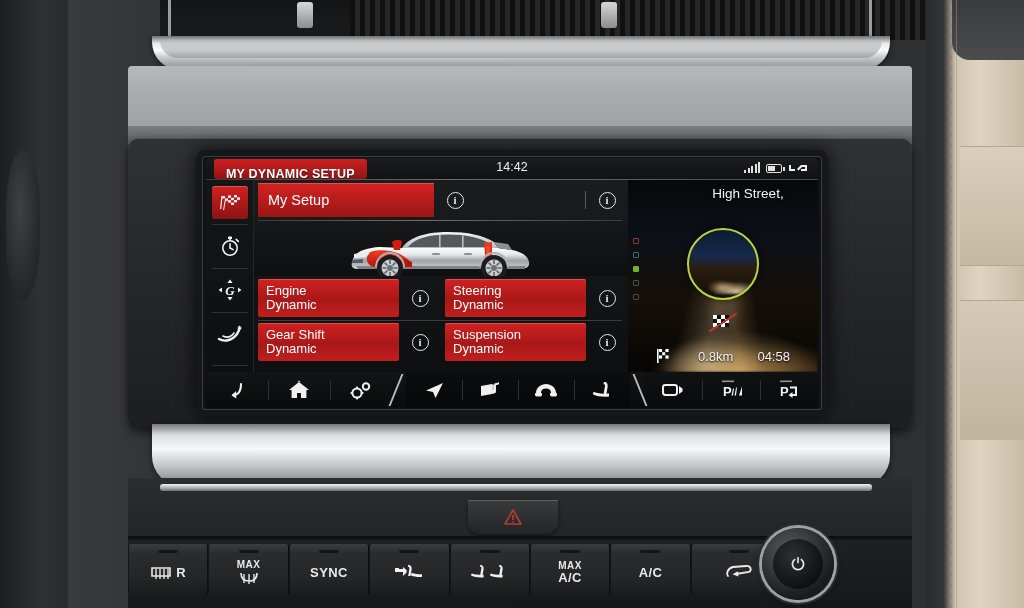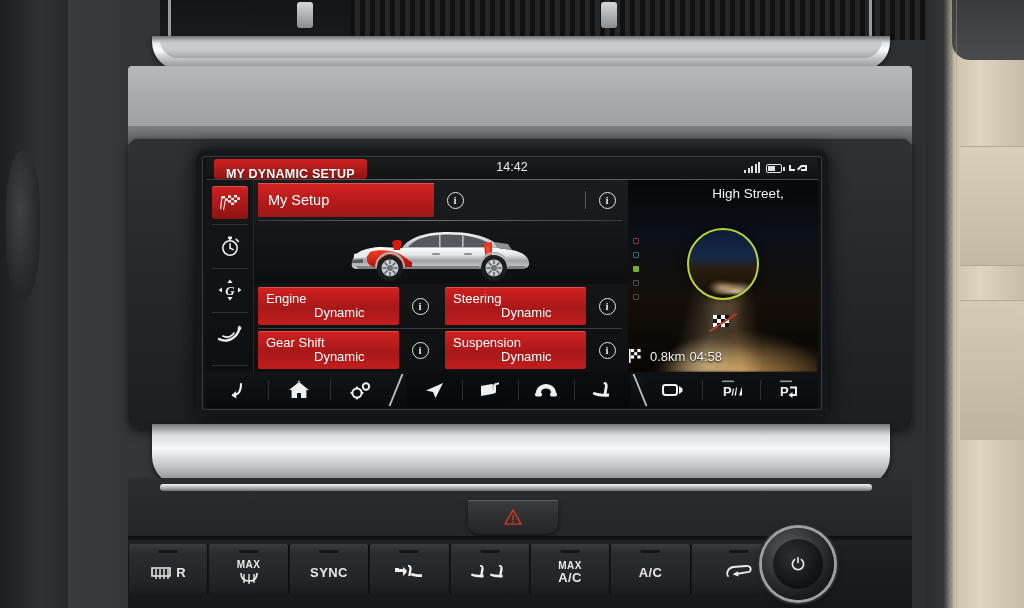--- a/index.html
+++ b/index.html
@@ -126,30 +126,30 @@
   .tabs-underline { position:absolute; left:4px; top:40px; right:6px; height:1px;
     background:linear-gradient(90deg,#3a3b3d,#6d6e70 45%,#3a3b3d); }
 
   
   .vehicle { position:absolute; left:0; top:41px; width:100%; height:64px;
     background:linear-gradient(180deg,#17181a,#0d0e10); display:flex;
     align-items:center; justify-content:center; }
   .car-svg { width:210px; height:62px; }
 
   
-  .tiles { position:absolute; left:0; bottom:0; width:100%; height:88px;
+  .tiles { position:absolute; left:0; bottom:8px; width:100%; height:88px;
     background:linear-gradient(180deg,#141517,#0e0f11);
     display:grid; grid-template-columns:1fr 1fr; grid-template-rows:1fr 1fr; }
   .tile { display:flex; align-items:center; position:relative; padding:2px 0 2px 4px; }
   .tile-box { flex:1; height:38px; border-radius:2px; padding:2px 8px;
     background:linear-gradient(180deg,#d22121,#a81818 55%,#c21e1e);
     box-shadow:inset 0 1px 0 rgba(255,255,255,.22);
     display:flex; flex-direction:column; justify-content:center; color:#fff; }
   .tile-name { font-size:13px; line-height:1.08; }
-  .tile-val { font-size:13px; line-height:1.12;margin-left:48px; }
+  .tile-val { font-size:13px; line-height:1.12; }
   .tile-i { width:42px; display:flex; align-items:center; justify-content:center; }
   .tiles-hline { position:absolute; left:4px; top:50%; right:6px; height:1px;
     background:#3b3c3e; }
 
   
   .navpanel { width:190px; height:100%; position:relative; overflow:hidden;
     background:linear-gradient(180deg,#07080a 0%,#0c1018 30%,#150f08 62%,#070605 100%); }
   .road { position:absolute; left:0; bottom:0; width:100%; height:120px;
     background:
       radial-gradient(ellipse 120px 60px at 58% 100%, rgba(255,205,120,.55), transparent 70%),
@@ -165,21 +165,21 @@
   .nav-circle { position:absolute; left:50%; top:48px; transform:translateX(-50%);
     width:72px; height:72px; border-radius:50%; border:2.5px solid #b7d636; overflow:hidden;
     background:linear-gradient(180deg,#0d1c33 0%,#15294a 38%,#2a1d10 58%,#120c06 100%);
     box-shadow:0 0 8px rgba(0,0,0,.7); }
   .nav-circle .streak { position:absolute; left:6px; bottom:4px; width:66px; height:34px;
     background:radial-gradient(ellipse 34px 14px at 62% 92%, rgba(255,228,180,.85), transparent 70%),
                radial-gradient(ellipse 20px 10px at 40% 80%, rgba(255,210,150,.6), transparent 72%);
     filter:blur(1px); }
   .nav-flag-mid { position:absolute; left:50%; top:132px; transform:translateX(-50%);
     width:30px; height:22px; }
-  .nav-foot { position:absolute; left:0; bottom:8px; display:flex; align-items:center; gap:4px;
+  .nav-foot { position:absolute; left:28px; bottom:8px; display:flex; align-items:center; gap:24px;
     font-size:13px; color:#f3f3f3; text-shadow:0 1px 2px #000; }
   .dots { position:absolute; left:5px; top:58px; display:flex; flex-direction:column; gap:8px; }
   .dot { width:6px; height:6px; border-radius:1px; border:1px solid #4a4b4d; }
 
   
   .toolbar { position:absolute; left:0; bottom:0; width:100%; height:36px;
     background:linear-gradient(180deg,#131416,#0a0b0d); display:flex; align-items:center; }
   .tb-group { display:flex; align-items:center; height:100%; }
   .tb-btn { width:auto; min-width:56px; height:100%; display:flex; align-items:center;
     justify-content:center; position:relative; }

